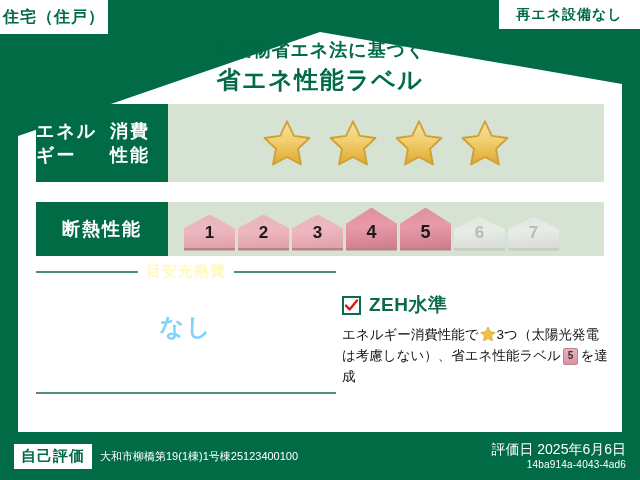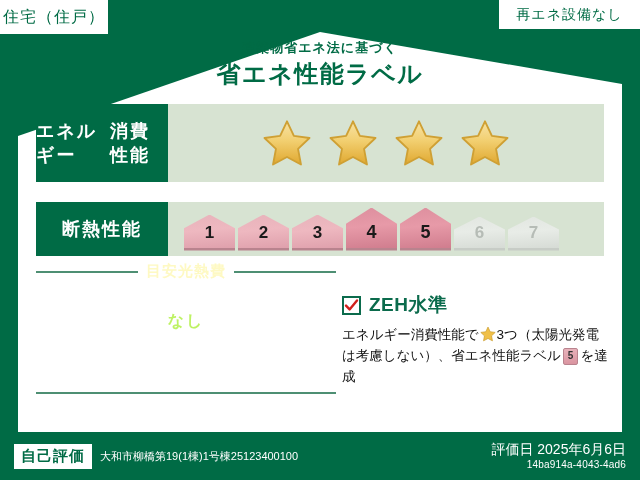--- a/index.html
+++ b/index.html
@@ -15,21 +15,21 @@
     font-family: "Liberation Sans", "DejaVu Sans", sans-serif;
     overflow: hidden;
     box-sizing: border-box;
   }
 
   
   .tab {
     position: absolute;
     background: #ffffff;
     color: #006b45;
-    font-weight: normal;
+    font-weight: bold;
     display: flex;
     align-items: center;
     justify-content: center;
     letter-spacing: 1px;
     z-index: 6;
   }
   #tab-housing {
     left: 0; top: 0;
     width: 108px; height: 34px;
     font-size: 16px;
@@ -69,21 +69,21 @@
   
   #title-block {
     position: absolute;
     left: 0; right: 0;
     top: 40px;
     z-index: 5;
     text-align: center;
     color: #006b45;
   }
   #title-sub {
-    font-size: 13px;
+    font-size: 18px;
     font-weight: bold;
     letter-spacing: 1px;
     line-height: 1.2;
   }
   #title-main {
     font-size: 24px;
     font-weight: bold;
     letter-spacing: 1.5px;
     line-height: 1.25;
     margin-top: 3px;
@@ -184,23 +184,23 @@
   }
   #cost-heading {
     font-size: 15px;
     font-weight: bold;
     letter-spacing: 1px;
     white-space: nowrap;
   }
   #cost-value {
     margin-top: 30px;
     text-align: center;
-    font-size: 16px;
-    font-weight: bold;
-    color: #bef264;
+    font-size: 24px;
+    font-weight: bold;
+    color: #7dd3fc;
     letter-spacing: 2px;
   }
   #cost-rule-bottom {
     position: absolute;
     left: 36px;
     top: 392px;
     width: 300px;
     height: 2px;
     background: #4e8f73;
     z-index: 5;

